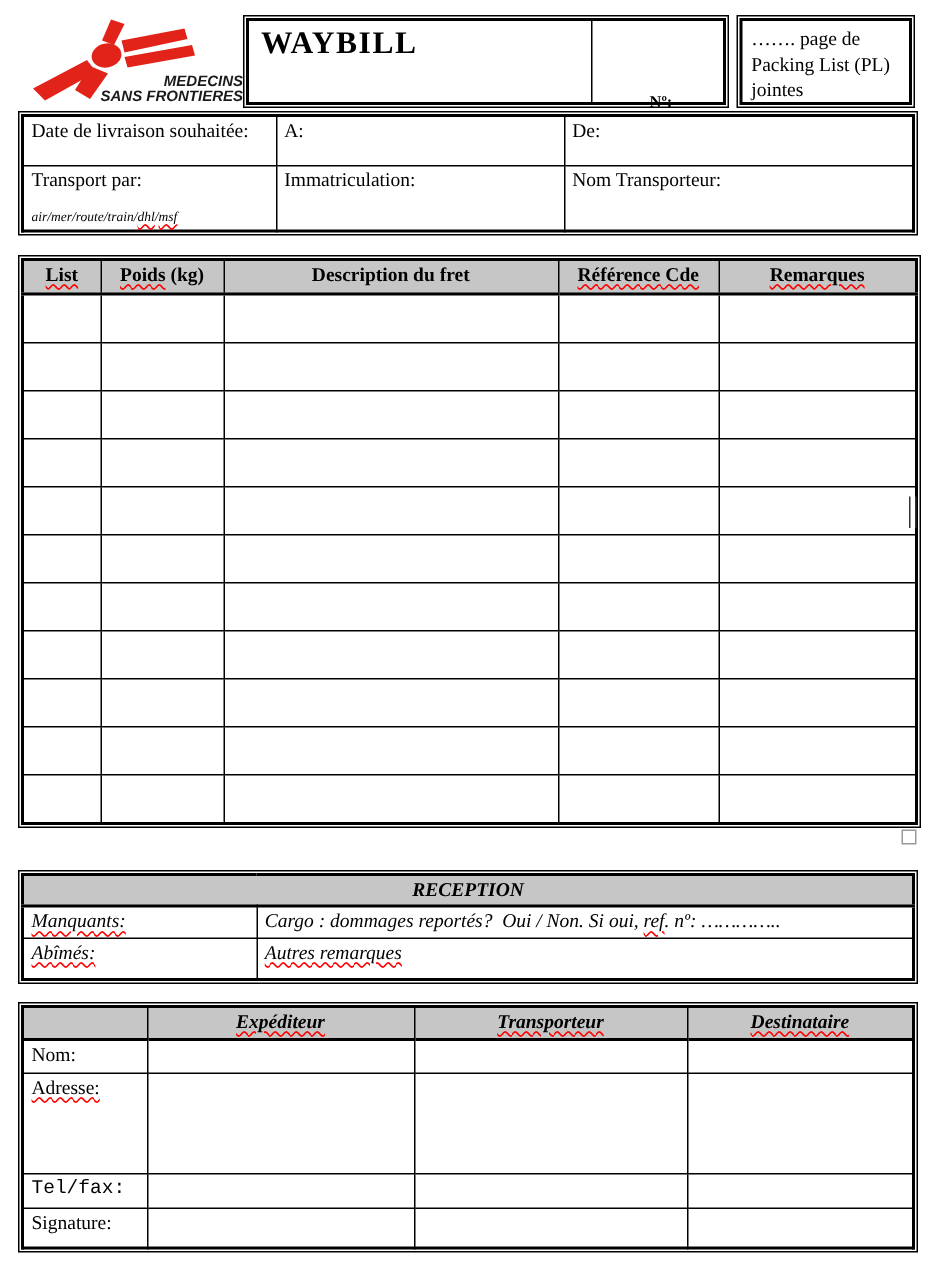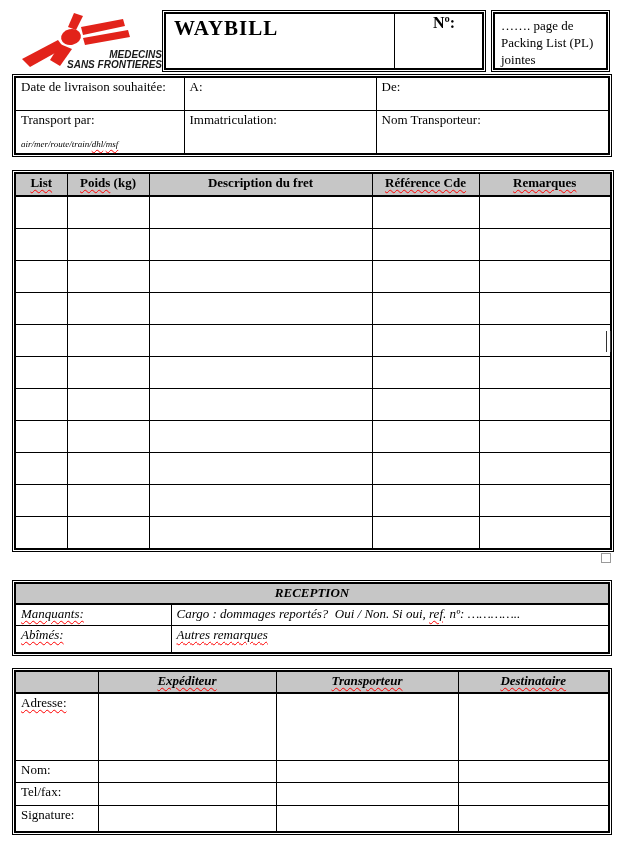--- a/index.html
+++ b/index.html
@@ -15,21 +15,21 @@
   .logo svg{position:absolute;left:4px;top:0;}
   .logo-text{
     position:absolute;right:-12px;bottom:0;text-align:right;
     font-family:"Liberation Sans","DejaVu Sans",sans-serif;
     font-style:italic;font-weight:bold;font-size:10px;line-height:10px;color:#1a1a1a;
     white-space:nowrap;letter-spacing:0px;
   }
   .titlebox{display:flex;width:322px;margin-left:14px;}
   .title-cell{flex:0 0 212px;border-right:1px solid #000;padding:2px 8px;}
   .title-cell .title{font-size:21px;font-weight:bold;letter-spacing:1px;}
-  .num-cell{flex:1;padding:0 6px;font-weight:bold;font-size:16px;}
+  .num-cell{flex:1;padding:10px 6px;font-weight:bold;font-size:11px;margin-top:38px;}
   .pagesbox{width:101px;margin-left:9px;padding:3px 6px;font-size:13px;line-height:17px;}
 
   
   table{border-collapse:collapse;table-layout:fixed;background:#fff;}
   td,th{border:1px solid #000;padding:1px 5px;vertical-align:top;
         font-size:13px;line-height:15px;font-weight:normal;text-align:left;}
   th{font-weight:bold;text-align:center;background:var(--header-gray,#c6c6c6);}
 
   .info{margin:6px 0 0 14px;width:594px;}
   .info td.r1{height:30px;margin-left:24px;}
@@ -270,33 +270,33 @@
     <thead>
       <tr>
           <th></th>
           <th><span class="sp">Expéditeur</span></th>
           <th><span class="sp">Transporteur</span></th>
           <th><span class="sp">Destinataire</span></th>
         </tr>
     </thead>
     <tbody>
         <tr>
+          <td style="height: 19px;"><span>Nom:</span></td>
+          <td></td>
+          <td></td>
+          <td></td>
+        </tr>
+        <tr>
           <td style="height: 64px;"><span class="sp">Adresse:</span></td>
           <td></td>
           <td></td>
           <td></td>
         </tr>
         <tr>
-          <td style="height: 19px;"><span>Nom:</span></td>
-          <td></td>
-          <td></td>
-          <td></td>
-        </tr>
-        <tr>
-          <td style="height: 20px;"><span>Tel/fax:</span></td>
+          <td style="height: 20px; font-family: Liberation Mono, monospace;"><span>Tel/fax:</span></td>
           <td></td>
           <td></td>
           <td></td>
         </tr>
         <tr>
           <td style="height: 23px;"><span>Signature:</span></td>
           <td></td>
           <td></td>
           <td></td>
         </tr>

